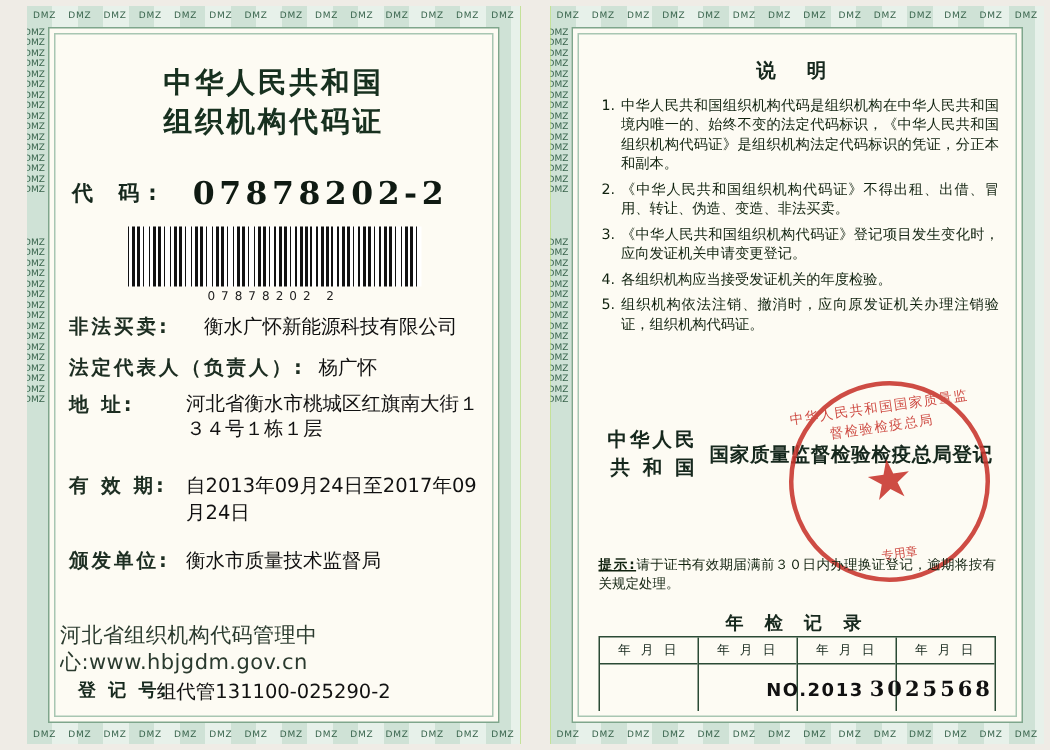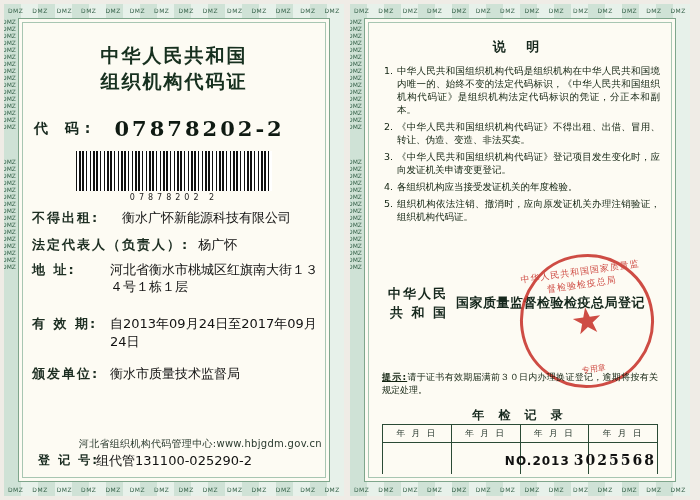--- a/index.html
+++ b/index.html
@@ -13,20 +13,21 @@
     position:relative;width:700px;height:500px;
     display:flex;gap:6px;padding:4px;box-sizing:border-box;
     background:#efece6;
   }
   .cert{
     position:relative;
     width:340px;height:492px;
     background:#84cc16;
     box-sizing:border-box;
     overflow:hidden;
+    margin-left:14px;
   }
   
   .dmz-border{
     position:absolute;inset:0;
     padding:0;
     box-sizing:border-box;
     background:
       repeating-linear-gradient(90deg,#cfe2d6 0 17px,#e7f1ea 17px 34px);
     color:#4a6b58;
   }
@@ -84,21 +85,21 @@
       #111 0 1px,#fff 1px 3px,#111 3px 5px,#fff 5px 6px,
       #111 6px 8px,#fff 8px 10px,#111 10px 11px,#fff 11px 14px);
   }
   .barcode-num{
     text-align:center;font-size:8px;letter-spacing:4px;color:#222;margin-bottom:4px;
   }
   .field{margin:7px 0 0 6px;display:flex;align-items:flex-start;}
   .field .lbl{min-width:86px;}
   .field .val{padding-left:4px;}
   .addr-val{line-height:17px;}
-  .sub-note{font-size:10px;color:#2a3a2e;text-align:right;margin-top:6px;letter-spacing:0.3px;}
+  .sub-note{font-size:14px;color:#2a3a2e;text-align:left;margin-top:6px;letter-spacing:0.3px;}
   .reg-row{display:flex;justify-content:center;align-items:baseline;margin-top:1px;}
   .reg-lbl{font-size:12px;font-weight:bold;letter-spacing:2px;color:#16281d;margin-left:6px;position:absolute;left:6px;}
   .reg-val{font-size:13px;color:#111;}
   .bottomblock{position:absolute;left:0;right:0;bottom:4px;}
 
   
   .note-title{
     text-align:center;font-size:13px;font-weight:bold;letter-spacing:8px;
     color:#16281d;margin-top:12px;
   }
@@ -241,21 +242,21 @@
 
         <div class="code-row">
           <span class="code-lbl">代    码:</span>
           <span class="code-val">07878202-2</span>
         </div>
 
         <div class="barcode"></div>
         <div class="barcode-num">07878202 2</div>
 
         <div class="field">
-          <span class="lbl">不得出租:</span>
+          <span class="lbl">非法买卖:</span>
           <span class="val">衡水广怀新能源科技有限公司</span>
         </div>
 
 
         <div class="field" style="display:block;">
           <span class="lbl">法定代表人（负责人）:</span>
           <span class="val">杨广怀</span>
         </div>
 
         <div class="field">

